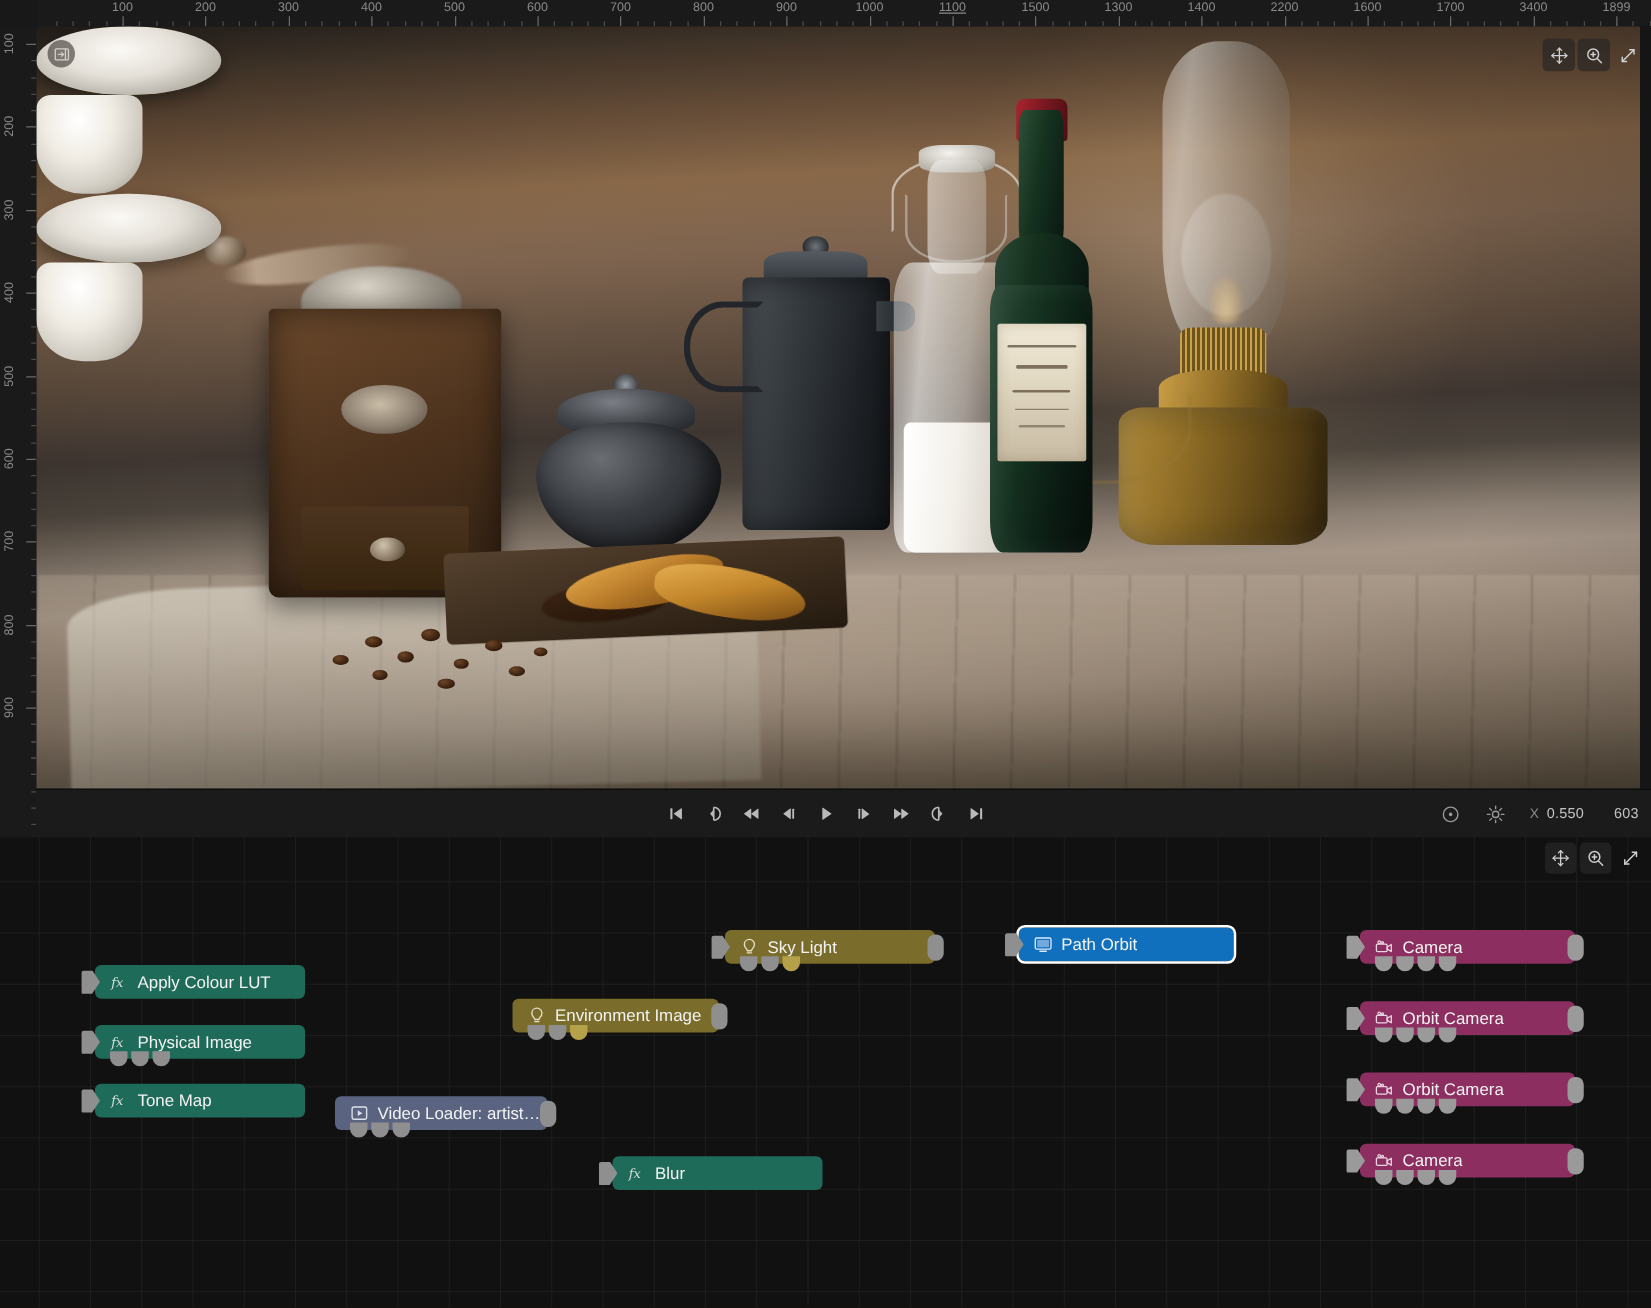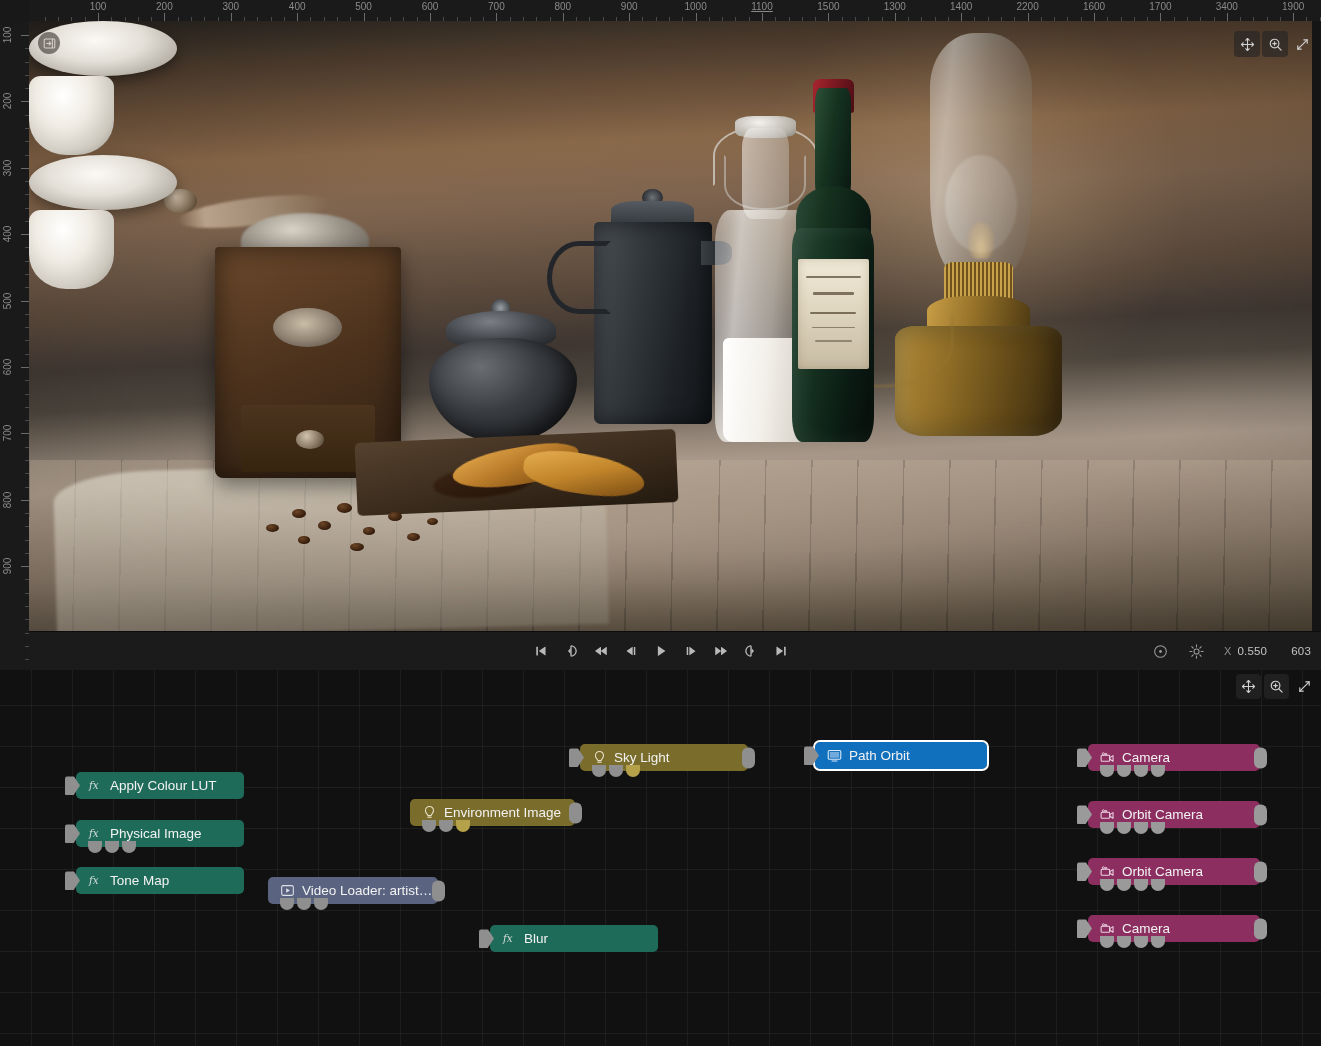--- a/index.html
+++ b/index.html
@@ -823,21 +823,21 @@
         <div class="tick-minor" style="left: 1186.96px;"></div>
         <div class="tick-minor" style="left: 1200.24px;"></div>
         <div class="tick-minor" style="left: 1213.52px;"></div>
         <div class="tick-major" style="left: 1226.8px;"></div>
         <div class="tick-label-h" style="left: 1226.8px;">3400</div>
         <div class="tick-minor" style="left: 1240.08px;"></div>
         <div class="tick-minor" style="left: 1253.36px;"></div>
         <div class="tick-minor" style="left: 1266.64px;"></div>
         <div class="tick-minor" style="left: 1279.92px;"></div>
         <div class="tick-major" style="left: 1293.2px;"></div>
-        <div class="tick-label-h" style="left: 1293.2px;">1900</div>
+        <div class="tick-label-h" style="left: 1293.2px;">1899</div>
         <div class="tick-minor" style="left: 1306.48px;"></div>
         <div class="tick-minor" style="left: 1319.76px;"></div>
         <div class="tick-minor" style="left: 44.88px;"></div>
         <div class="tick-minor" style="left: 58.16px;"></div>
         <div class="tick-minor" style="left: 71.44px;"></div>
         <div class="tick-minor" style="left: 84.72px;"></div>
       </div>
     <div id="ruler-v">
         <div class="tick-major" style="top: 35px;"></div>
         <div class="tick-label-v" style="top: 35px;">100</div>

